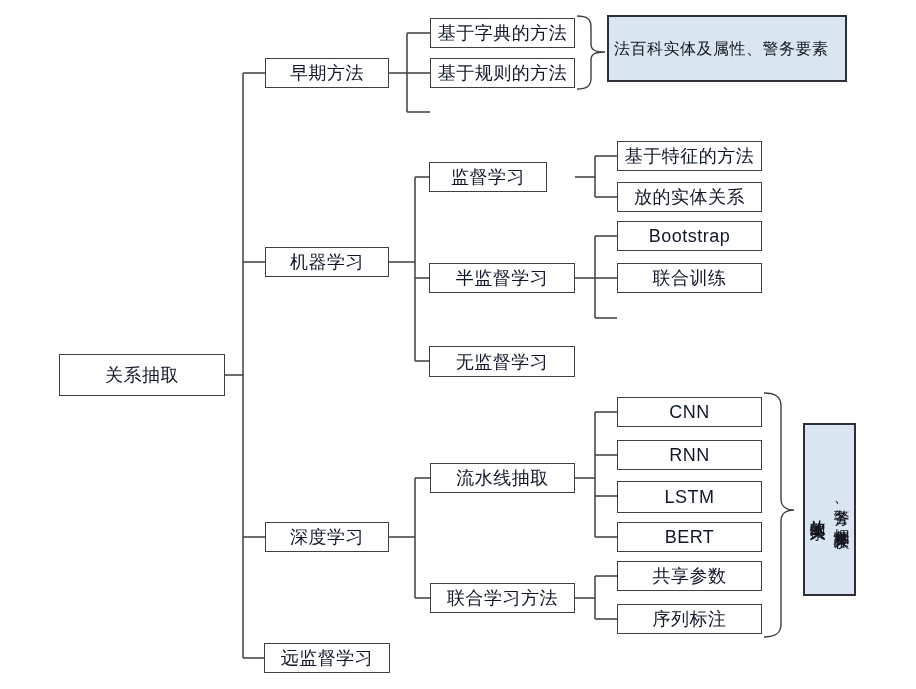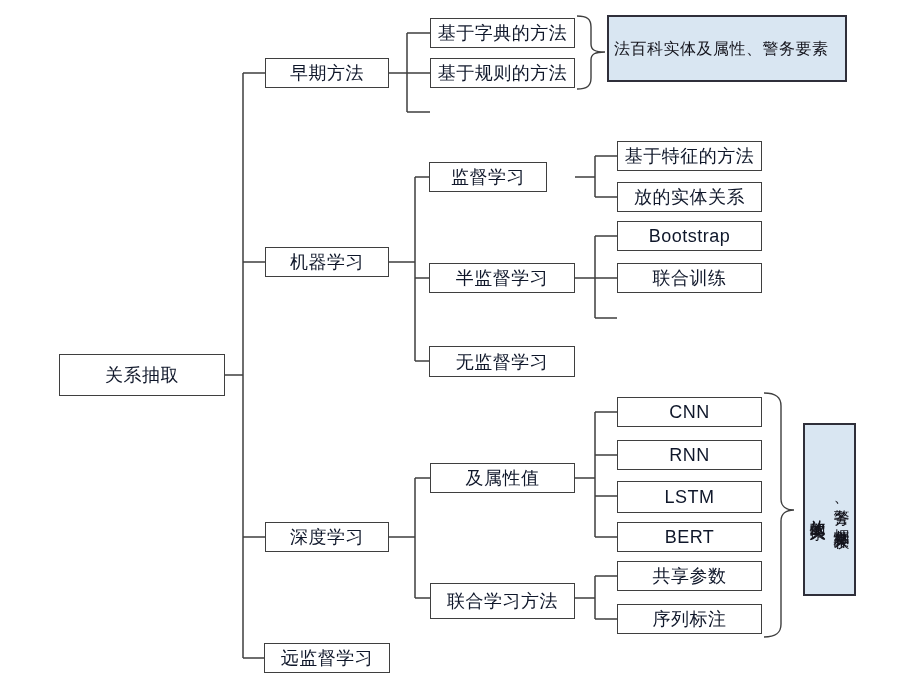--- a/index.html
+++ b/index.html
@@ -137,22 +137,22 @@
   <div class="node" style="left:429px;top:162px;width:118px;height:30px">监督学习</div>
   <div class="node" style="left:429px;top:263px;width:146px;height:30px">半监督学习</div>
   <div class="node" style="left:429px;top:346px;width:146px;height:31px">无监督学习</div>
 
   <div class="node" style="left:617px;top:141px;width:145px;height:30px">基于特征的方法</div>
   <div class="node" style="left:617px;top:182px;width:145px;height:30px">放的实体关系</div>
 
   <div class="node" style="left:617px;top:221px;width:145px;height:30px">Bootstrap</div>
   <div class="node" style="left:617px;top:263px;width:145px;height:30px">联合训练</div>
 
-  <div class="node" style="left:430px;top:463px;width:145px;height:30px">及属性值</div>
-  <div class="node" style="left:430px;top:583px;width:145px;height:36px">联合学习方法</div>
+  <div class="node" style="left:430px;top:463px;width:145px;height:30px">流水线抽取</div>
+  <div class="node" style="left:430px;top:583px;width:145px;height:30px">联合学习方法</div>
 
   <div class="node" style="left:617px;top:397px;width:145px;height:30px">CNN</div>
   <div class="node" style="left:617px;top:440px;width:145px;height:30px">RNN</div>
   <div class="node" style="left:617px;top:481px;width:145px;height:32px">LSTM</div>
   <div class="node" style="left:617px;top:522px;width:145px;height:30px">BERT</div>
 
   <div class="node" style="left:617px;top:561px;width:145px;height:30px">共享参数</div>
   <div class="node" style="left:617px;top:604px;width:145px;height:30px">序列标注</div>
 
   <div class="note note-top" style="left:607px;top:15px;width:240px;height:67px">

